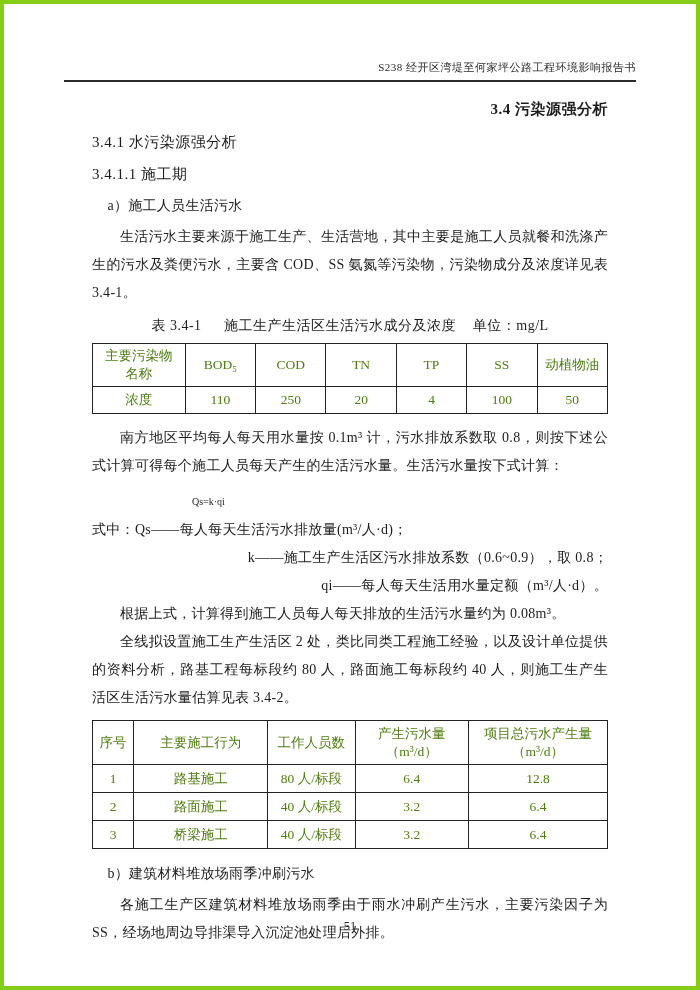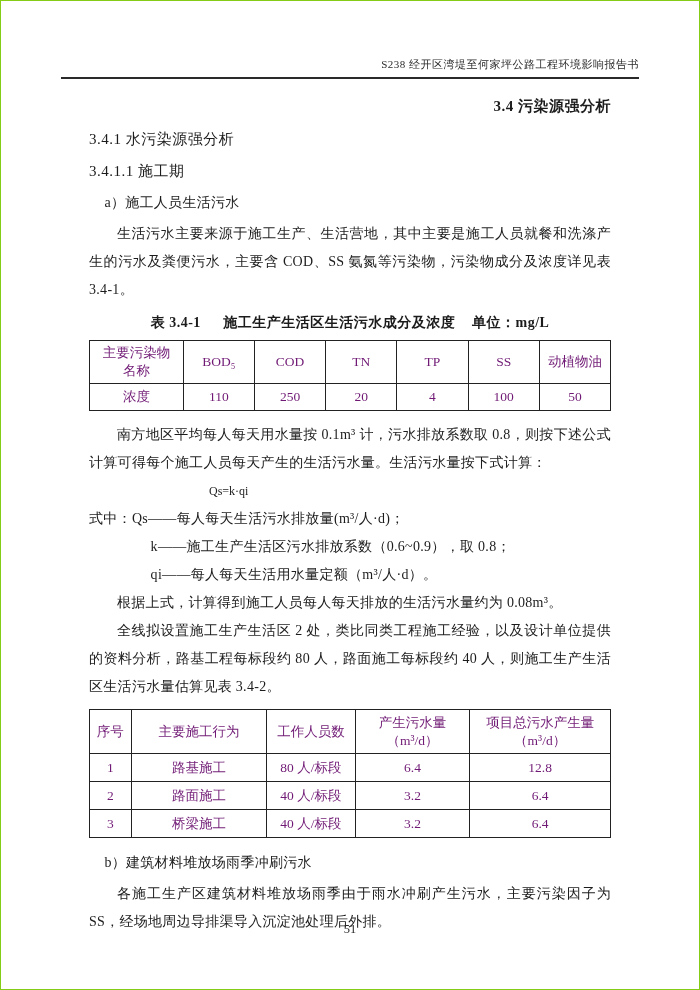--- a/index.html
+++ b/index.html
@@ -3,21 +3,21 @@
 <meta charset="utf-8">
 <style>
   * { margin: 0; padding: 0; box-sizing: border-box; }
   html, body { background: #ffffff; }
   .page {
     position: relative;
     width: 700px;
     height: 990px;
     margin: 0 auto;
     background: #ffffff;
-    border: 1px solid #84cc16;
+    border: 4px solid #84cc16;
     font-family: "Liberation Serif", "DejaVu Serif", serif;
     color: #1c1c1c;
     overflow: hidden;
   }
   
   .doc-header {
     position: absolute;
     top: 56px; left: 60px; right: 60px;
     text-align: right;
     font-size: 11px;
@@ -58,49 +58,49 @@
   }
   .para {
     font-size: 14px;
     line-height: 28px;
     text-align: justify;
     text-indent: 2em;
     margin-top: 8px;
     letter-spacing: 0.3px;
   }
   .formula-line {
-    font-size: 12px;
+    font-size: 10px;
     line-height: 28px;
     text-indent: 10em;
-    margin-top: 0;
+    margin-top: 8px;
   }
   .def-line {
     font-size: 14px;
     line-height: 28px;
     letter-spacing: 0.3px;
   }
-  .def-line.deep { text-indent: 4.4em; }
+  .def-line.deep { text-indent: 4.4em; text-align: right; }
   .table-caption {
     font-size: 14px;
-    font-weight: bold;
+    font-weight: normal;
     text-align: center;
     margin-top: 10px;
     letter-spacing: 0.5px;
   }
   .table-caption .gap { display: inline-block; width: 1.6em; }
   .table-caption .gap-small { display: inline-block; width: 1.2em; }
   
   table {
     width: 100%;
     border-collapse: collapse;
     table-layout: fixed;
     text-align: center;
     margin-top: 8px;
     font-size: 13.5px;
-    color: #701a75;
+    color: #4d7c0f;
   }
   th, td {
     border: 1.2px solid #222;
     font-weight: normal;
     vertical-align: middle;
     padding: 3px 2px;
   }
   .pre-wrap { white-space: pre-line; line-height: 18px; }
   .t1 th { height: 40px; }
   .t1 td { height: 27px; }

